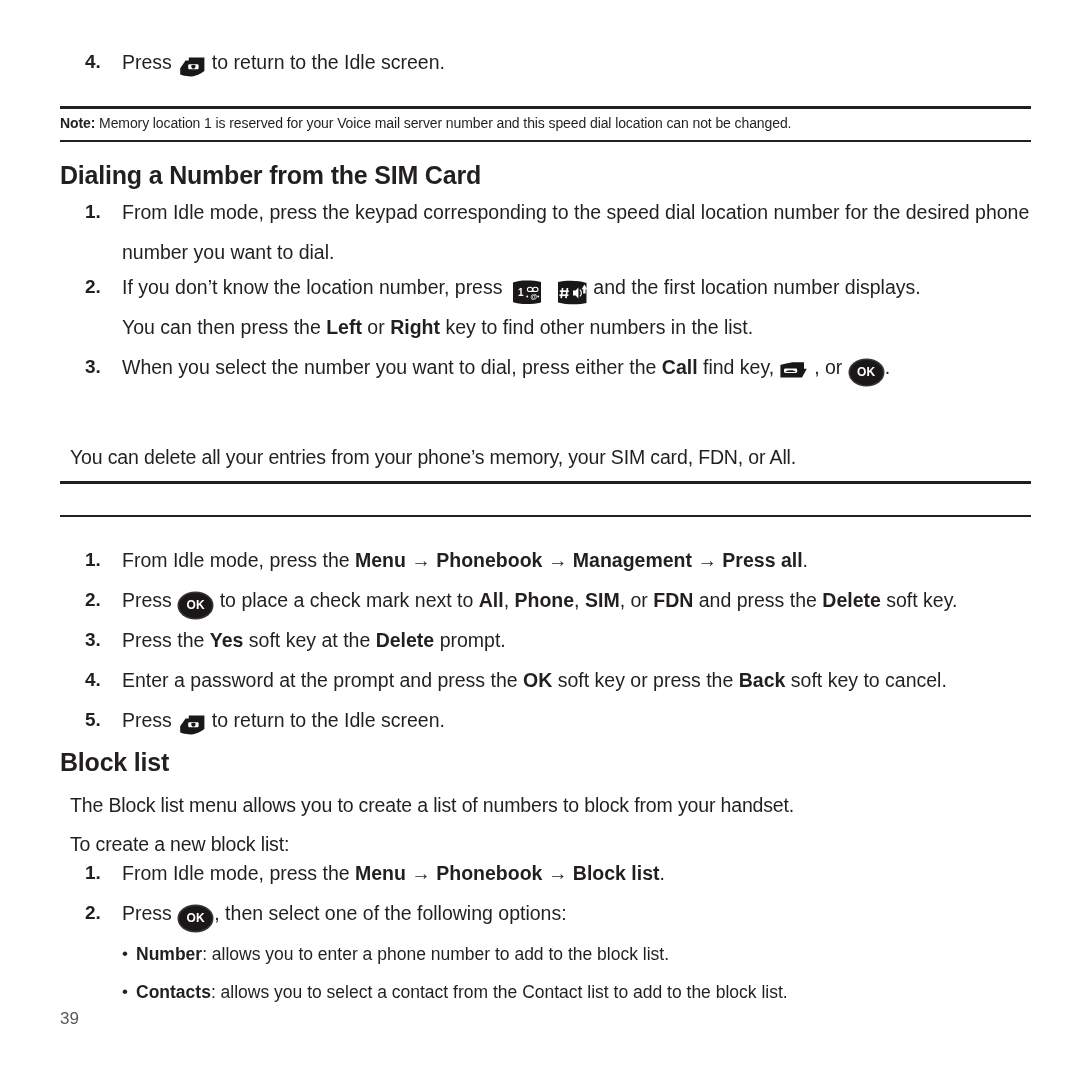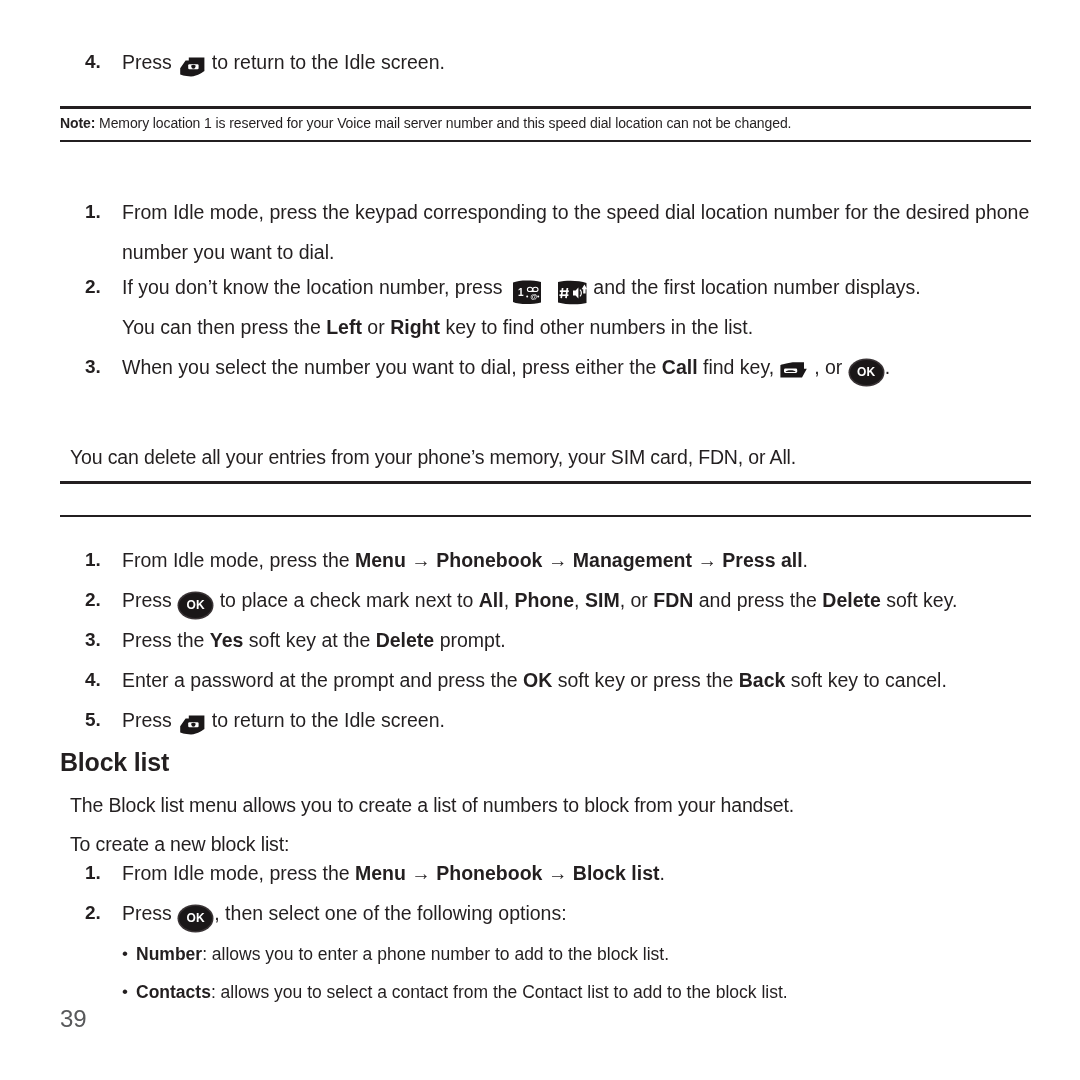--- a/index.html
+++ b/index.html
@@ -110,21 +110,21 @@
     line-height: 22px;
     color: #231f20;
     letter-spacing: -0.1px;
   }
 
   
   .page-num {
     position: absolute;
     left: 60px;
     top: 1008px;
-    font-size: 24px;
+    font-size: 17px;
     color: #58595b;
     line-height: 22px;
   }
 
   
   .key-icon {
     display: inline-block;
     vertical-align: middle;
     position: relative;
   }
@@ -182,20 +182,21 @@
             <rect x="13.2" y="9.2" width="10.4" height="5.0" rx="1.2" fill="#ffffff"></rect>
             <circle cx="18.4" cy="11.7" r="2.0" fill="#1a1718"></circle>
             <path d="M16.2 11.0 L20.6 11.0" stroke="#1a1718" stroke-width="1.1"></path>
           </svg></span><span>to return to the Idle screen.</span></div>
   </div>
 
   <div class="rule" style="top:106px;"></div>
   <div class="note-text" style="left:60px; top:112px; width:971px;"><b>Note:</b> <span>Memory location 1 is reserved for your Voice mail server number and this speed dial location can not be changed.</span></div>
   <div class="rule thin" style="top:140px;"></div>
 
+  <div class="heading" style="left:60px; top:160px;">Dialing a Number from the SIM Card</div>
 
   <div class="num-row" style="left:85px; top:192px; width:946px;">
     <div class="num">1.</div>
     <div class="num-body"><span>From Idle mode, press the keypad corresponding to the speed dial location number for the desired phone</span><br><span>number you want to dial.</span></div>
   </div>
 
   <div class="num-row" style="left:85px; top:267px; width:946px;">
     <div class="num">2.</div>
     <div class="num-body"><span>If you don’t know the location number, press</span>
       <span class="key-icon icon-keypad"><svg width="36" height="27" viewBox="0 0 36 27">

